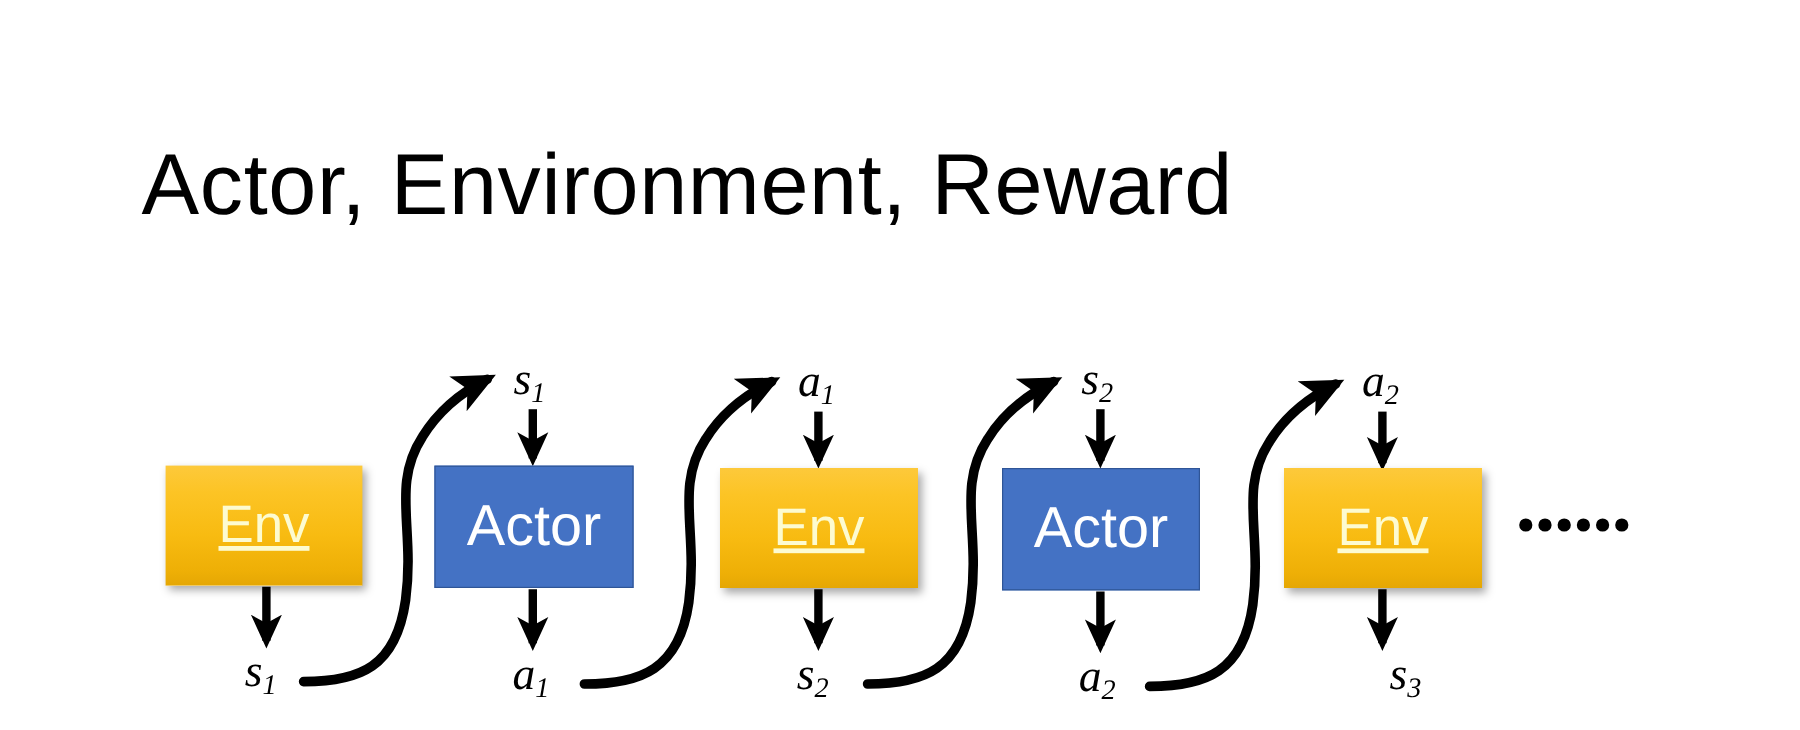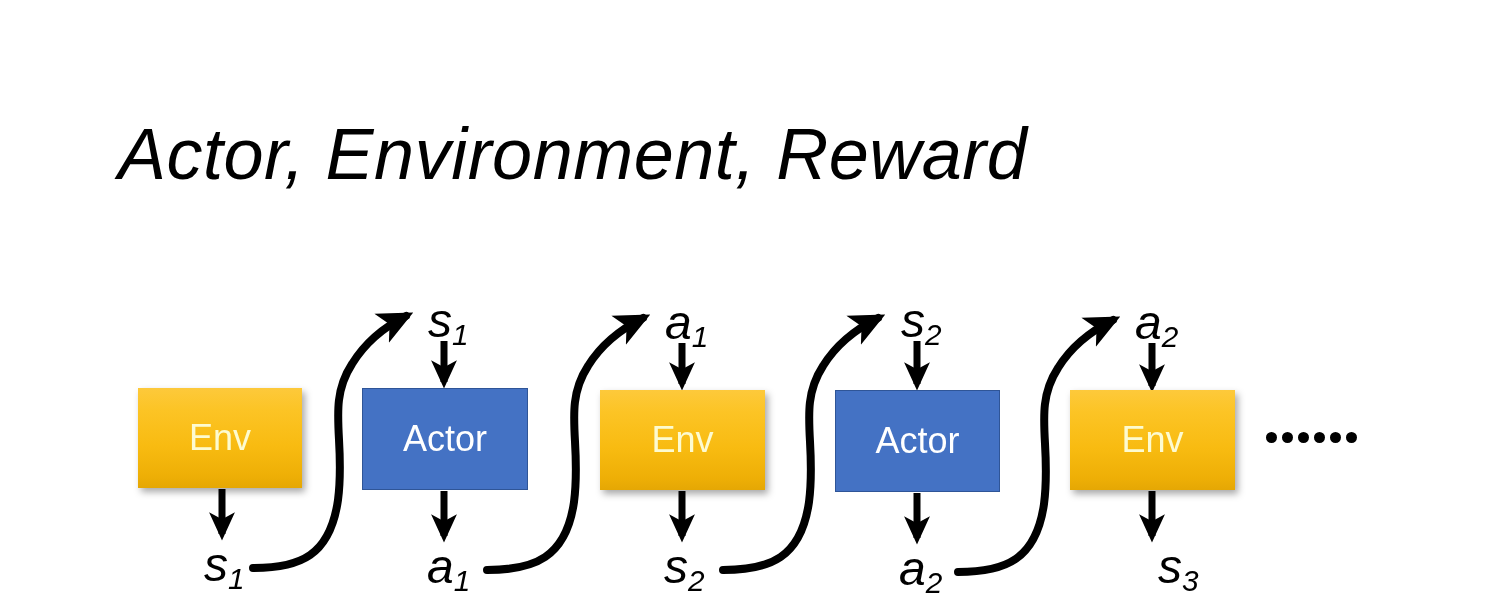--- a/index.html
+++ b/index.html
@@ -28,21 +28,20 @@
     position: absolute;
     left: 118px;
     top: 118px;
     font-family: "Liberation Sans", sans-serif;
     font-size: 72px;
     font-weight: 400;
     line-height: 1.0;
     color: #000000;
     letter-spacing: 0.5px;
     white-space: nowrap;
-    font-style: italic;
   }
 
   
   #diagram {
     position: absolute;
     left: 0;
     top: 0;
     width: 1500px;
     height: 608px;
   }
@@ -61,38 +60,39 @@
   }
 
   .node-env {
     background: linear-gradient(180deg,
                 #fdc93b 0%,
                 #fcc425 22%,
                 #f8bb11 58%,
                 #eeaf06 88%,
                 #e5a704 100%);
     color: #fdfbd0;
-    font-size: 36px;
+    font-size: 44px;
     border: none;
     box-shadow: 3px 4px 7px rgba(0,0,0,0.34);
+    text-decoration: underline;
   }
 
   .node-actor {
     background: #4472c4;
     color: #ffffff;
-    font-size: 36px;
+    font-size: 48px;
     border: 1.5px solid #2f5597;
   }
 
   
   .mlabel {
     position: absolute;
-    font-family: Liberation Sans, sans-serif;
+    font-family: Liberation Serif, serif;
     font-style: italic;
-    font-size: 48px;
+    font-size: 38px;
     color: #000000;
     white-space: nowrap;
     line-height: 1;
     user-select: none;
   }
   .mlabel sub {
     font-size: 0.62em;
     font-style: italic;
     vertical-align: -0.28em;
     letter-spacing: 0;

